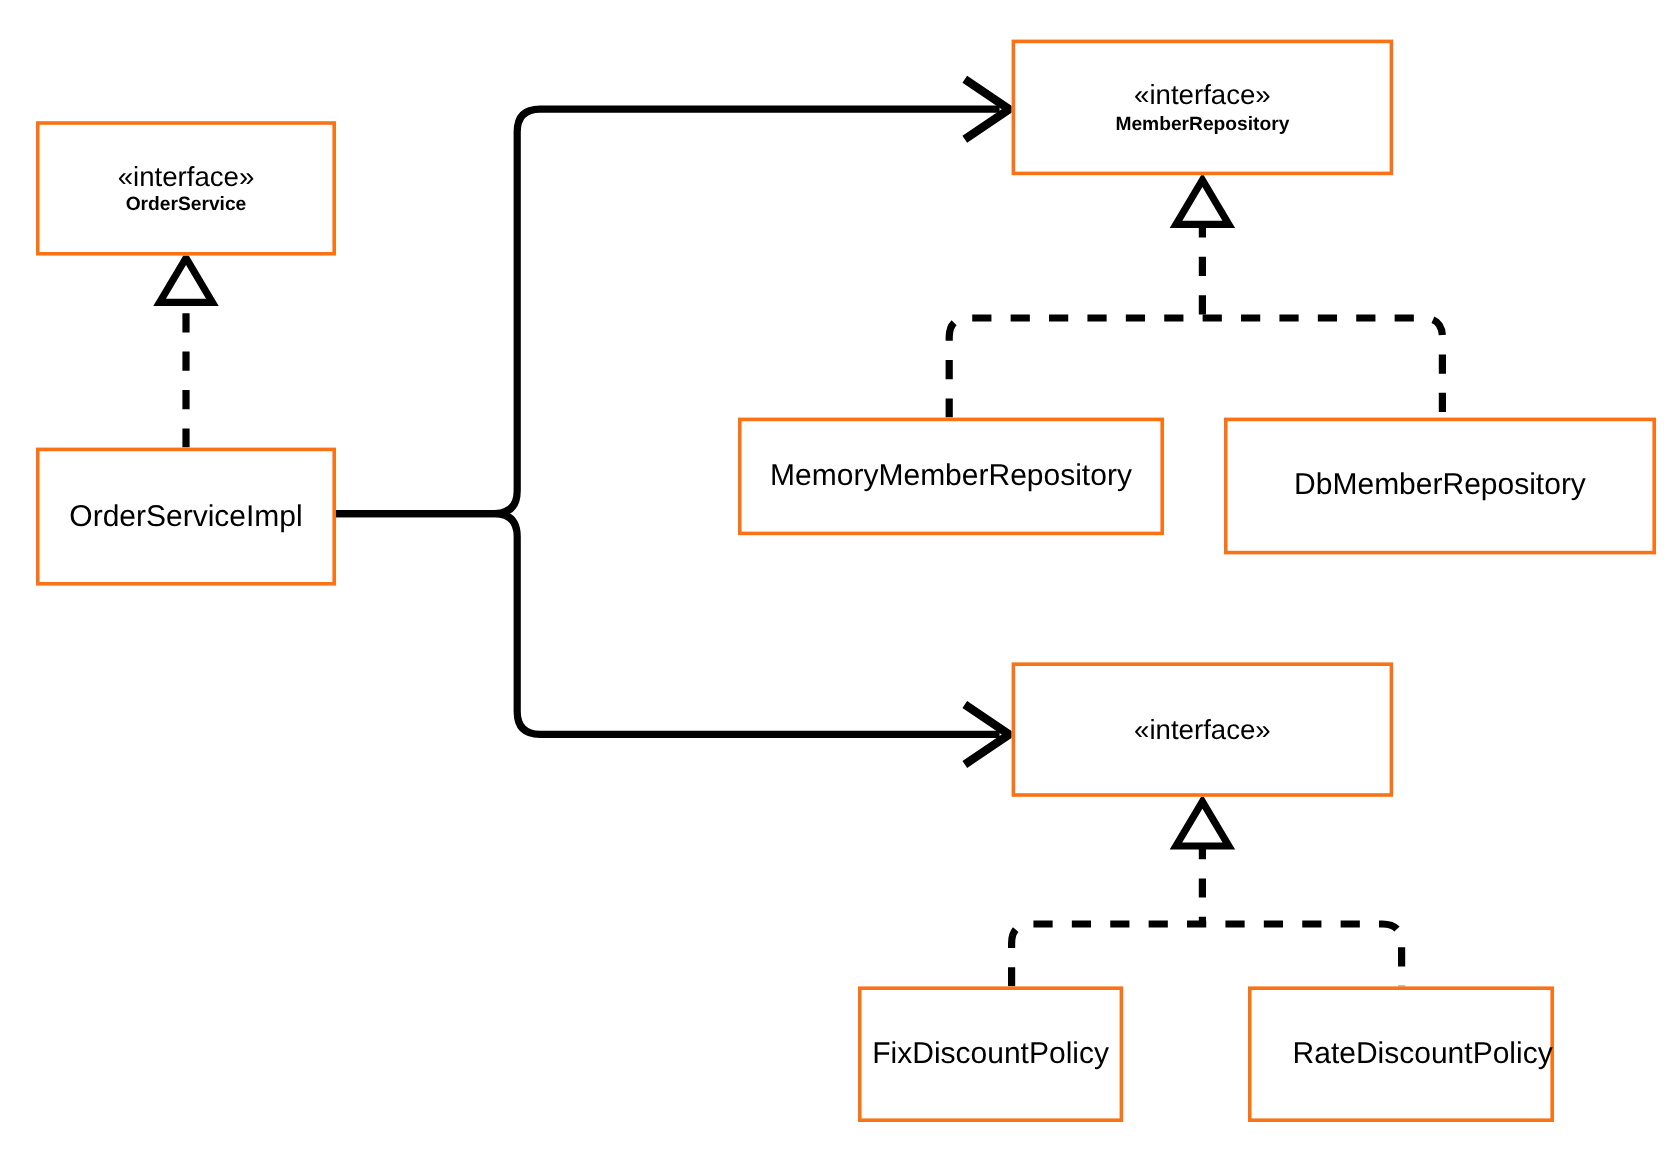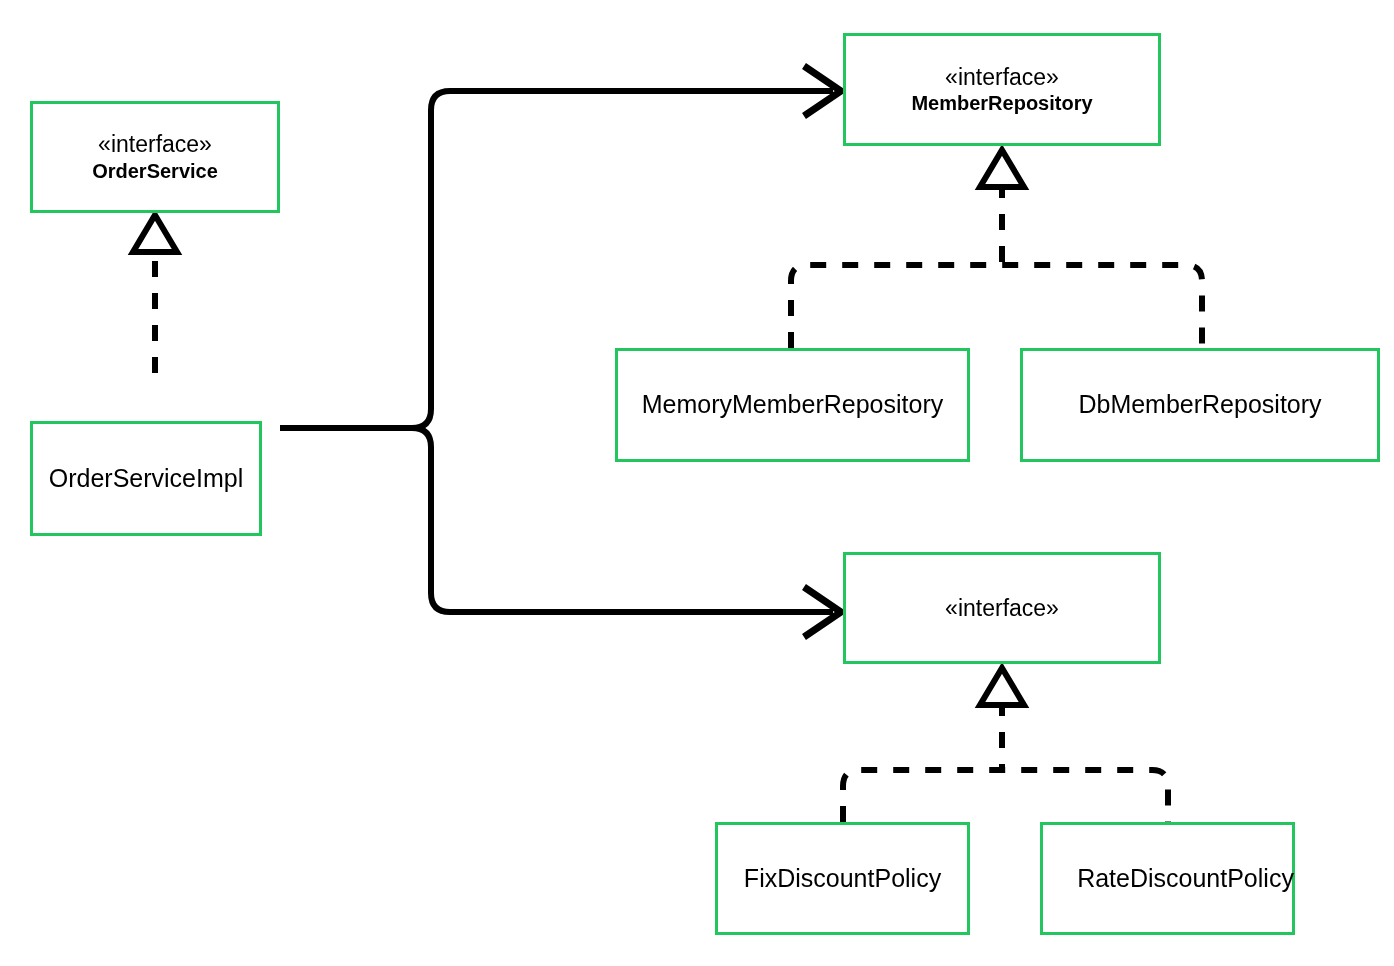--- a/index.html
+++ b/index.html
@@ -12,37 +12,37 @@
     width: 1394px;
     height: 966px;
     background: #ffffff;
     overflow: hidden;
     font-family: "Liberation Sans", sans-serif;
   }
   .uml-box {
     position: absolute;
     box-sizing: border-box;
     background: #ffffff;
-    border: 3px solid #22c55e;
+    border: 3px solid #f97316;
     display: flex;
     flex-direction: column;
     align-items: center;
     justify-content: center;
     text-align: center;
     z-index: 5;
   }
   .stereotype {
     font-size: 23px;
     font-weight: 400;
     color: #000000;
     line-height: 1.25;
     letter-spacing: 0px;
   }
   .classname-bold {
-    font-size: 20px;
+    font-size: 16px;
     font-weight: bold;
     color: #000000;
     line-height: 1.25;
   }
   .classname-plain {
     font-size: 25px;
     font-weight: 400;
     color: #000000;
     line-height: 1.25;
   }
@@ -88,42 +88,42 @@
       <path d="M 843 822 L 843 786 Q 843 770 859 770 L 1152 770 Q 1168 770 1168 786 L 1168 822" fill="none" stroke="#000000" stroke-width="6" stroke-dasharray="16,16" stroke-linecap="butt"></path>
       <polygon points="1002,668 980,705 1024,705" fill="#ffffff" stroke="#000000" stroke-width="6" stroke-linejoin="miter"></polygon>
     </g>
   </svg>
 
   <div class="uml-box" style="left:30px; top:101px; width:250px; height:112px;">
     <div class="stereotype">«interface»</div>
     <div class="classname-bold">OrderService</div>
   </div>
 
-  <div class="uml-box" style="left:30px; top:373px; width:232px; height:115px;margin-top:48px;">
+  <div class="uml-box" style="left:30px; top:373px; width:250px; height:115px;">
     <div class="classname-plain">OrderServiceImpl</div>
   </div>
 
   <div class="uml-box" style="left:843px; top:33px; width:318px; height:113px;">
     <div class="stereotype">«interface»</div>
     <div class="classname-bold">MemberRepository</div>
   </div>
 
-  <div class="uml-box" style="left:615px; top:348px; width:355px; height:114px;">
+  <div class="uml-box" style="left:615px; top:348px; width:355px; height:98px;">
     <div class="classname-plain">MemoryMemberRepository</div>
   </div>
 
   <div class="uml-box" style="left:1020px; top:348px; width:360px; height:114px;">
     <div class="classname-plain">DbMemberRepository</div>
   </div>
 
   <div class="uml-box" style="left:843px; top:552px; width:318px; height:112px;">
     <div class="stereotype">«interface»</div>
   </div>
 
-  <div class="uml-box" style="left:715px; top:822px; width:255px; height:113px;">
+  <div class="uml-box" style="left:715px; top:822px; width:221px; height:113px;">
     <div class="classname-plain">FixDiscountPolicy</div>
   </div>
 
   <div class="uml-box" style="left:1040px; top:822px; width:255px; height:113px;padding-left:36px;">
     <div class="classname-plain">RateDiscountPolicy</div>
   </div>
 
 </div>
 
 </body></html>

